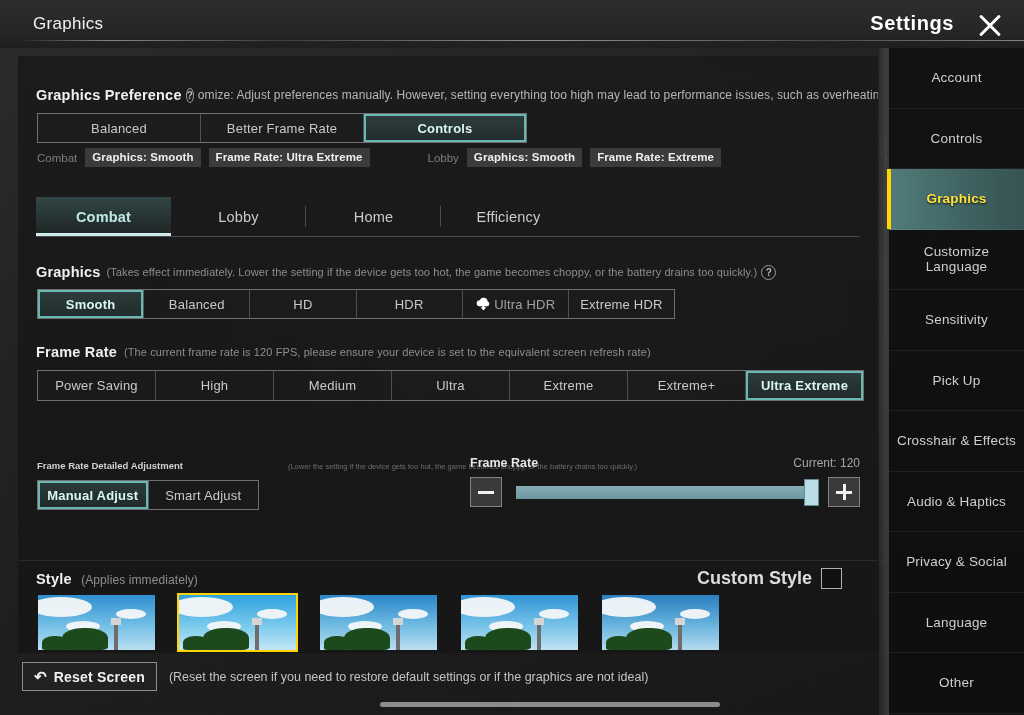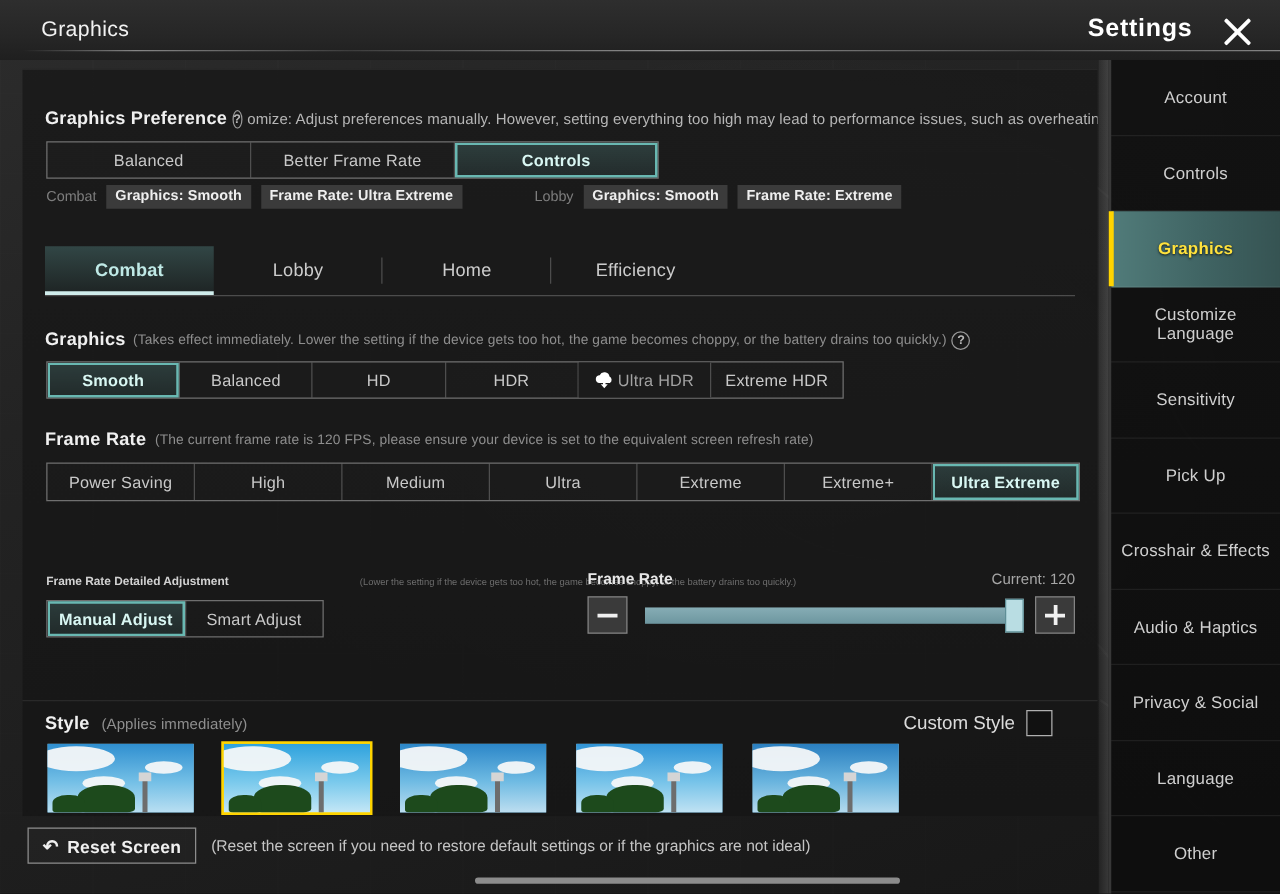--- a/index.html
+++ b/index.html
@@ -394,21 +394,21 @@
 
     <div class="sect" style="top:504px; left:0; right:0; border-top:1px solid rgba(255,255,255,.08);"></div>
 
     <div class="sect" style="top:512px; left:18px; right:18px;">
       <div style="display:flex;align-items:baseline;justify-content:space-between;">
         <div>
           <span class="lbl-head">Style</span>
           <span class="lbl-sub" style="margin-left:5px;font-size:12px;">(Applies immediately)</span>
         </div>
         <div style="display:flex;align-items:center;gap:9px;margin-right:18px;">
-          <span style="font-size:15px;color:#dcdcdc;">Custom Style</span>
+          <span style="font-size:18px;color:#dcdcdc;font-weight:bold;">Custom Style</span>
           <span class="cbox"></span>
         </div>
       </div>
     </div>
 
     <div class="sect" style="top:539px; left:20px;">
       <div class="thumbs">
         <div class="thumb">
           <div class="sky" style="background:linear-gradient(180deg,#2f8fd0 0%,#73bfe6 55%,#b9dff2 100%)"></div>
           <div class="cloud" style="left:-8px;top:2px;width:62px;height:20px"></div>

